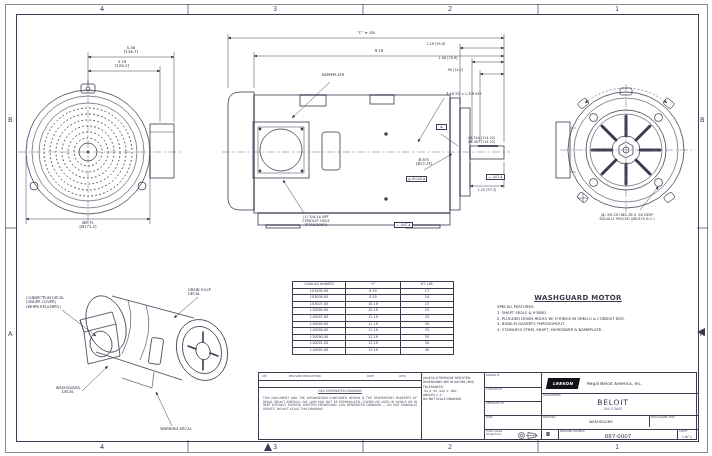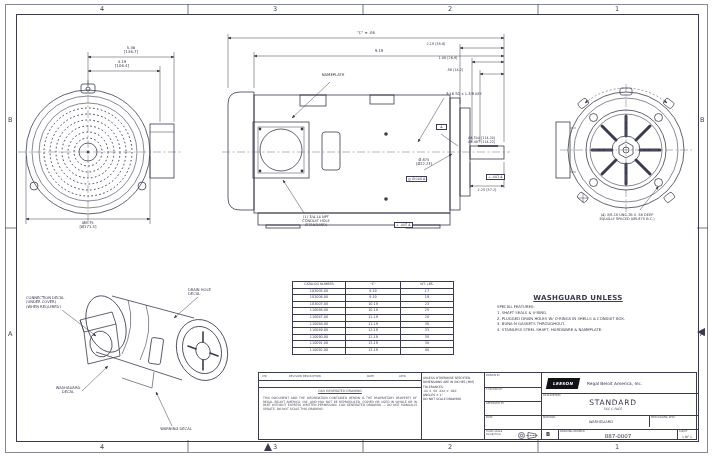--- a/index.html
+++ b/index.html
@@ -378,21 +378,21 @@
           <td>38</td>
         </tr>
         <tr>
           <td>110092.00</td>
           <td>13.19</td>
           <td>40</td>
         </tr>
       </tbody>
   </table>
 
-  <div class="notes-title">WASHGUARD UNLESS</div>
+  <div class="notes-title">WASHGUARD MOTOR</div>
   <div class="note-line" style="left:497px;top:305px;">SPECIAL FEATURES:</div>
   <div class="note-line" style="left:497px;top:311px;">1.  SHAFT SEALS &amp; V-RING.</div>
   <div class="note-line" style="left:497px;top:316.5px;">2.  PLUGGED DRAIN HOLES W/ O-RINGS IN SHELLS &amp; CONDUIT BOX.</div>
   <div class="note-line" style="left:497px;top:322px;">3.  BUNA-N GASKETS THROUGHOUT.</div>
   <div class="note-line" style="left:497px;top:327.5px;">4.  STAINLESS STEEL SHAFT, HARDWARE &amp; NAMEPLATE.</div>
 
   <div class="tb">
 
     <div class="vline" style="left:162px;"></div>
     <div class="vline" style="left:225px;"></div>
@@ -435,21 +435,21 @@
     </svg>
 
     <div class="hline" style="left:282px;width:157px;top:20px;"></div>
     <div class="hline" style="left:282px;width:157px;top:42px;"></div>
     <div class="hline" style="left:282px;width:157px;top:56px;"></div>
     <div class="logo">
         <span>LEESON</span>
       </div>
     <div class="company">Regal Beloit America, Inc.</div>
     <div class="fld" style="left:284px;top:21px;">DESCRIPTION</div>
-    <div class="tb-title">STANDARD</div>
+    <div class="tb-title">BELOIT</div>
     <div class="tb-sub">56C C-FACE</div>
     <div class="fld" style="left:284px;top:43px;">MATERIAL</div>
     <div class="fld" style="left:330px;top:47px;font-size:3.6px;color:#34344a;">WASHGUARD</div>
     <div class="vline" style="left:390px;top:42px;bottom:12px;"></div>
     <div class="fld" style="left:392px;top:43px;">PROCESSING SPEC</div>
     <div class="vline" style="left:299px;top:56px;bottom:0;"></div>
     <div class="vline" style="left:418px;top:56px;bottom:0;"></div>
     <div class="fld big" style="left:287px;top:58px;font-weight:bold;">B</div>
     <div class="fld" style="left:301px;top:57px;">DRAWING NUMBER</div>
     <div class="fld big" style="left:359px;top:60px;transform:translateX(-50%);">887-0007</div>

